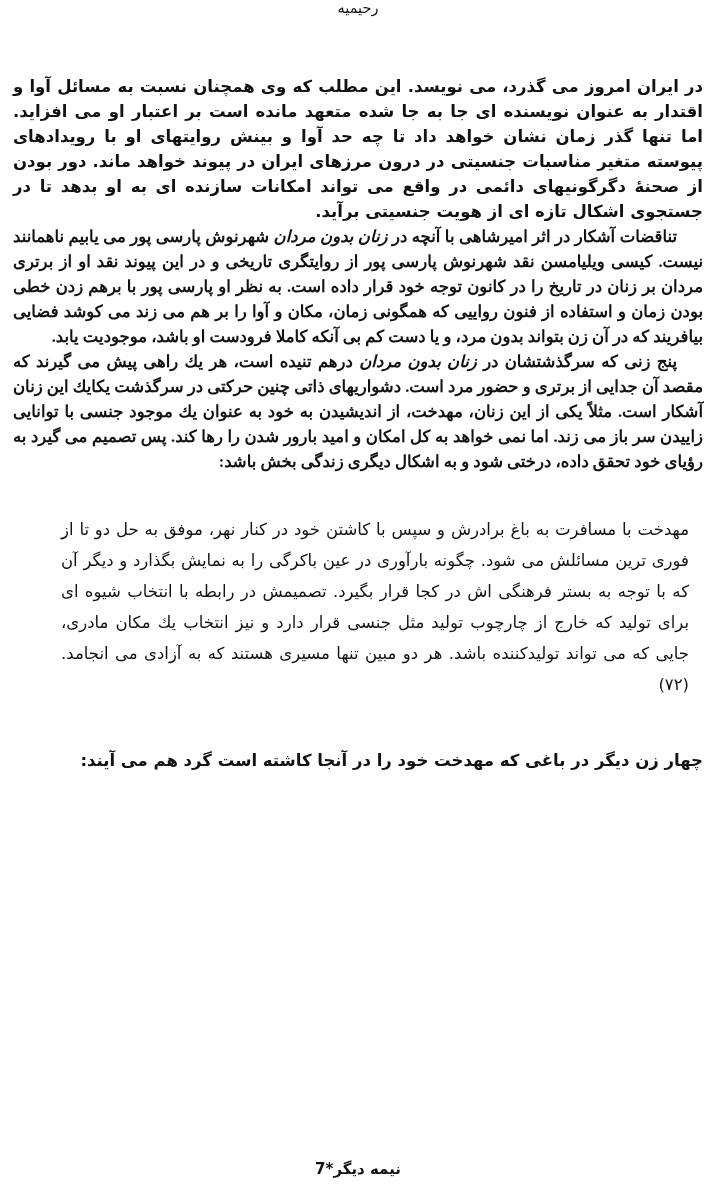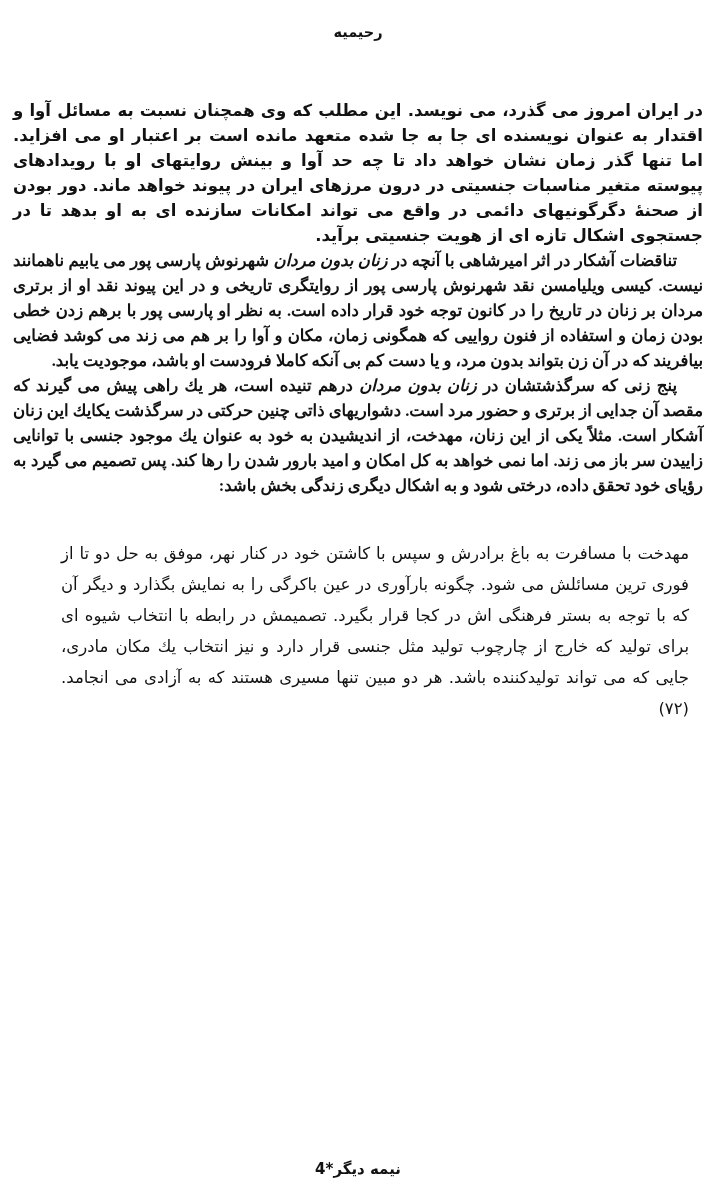--- a/index.html
+++ b/index.html
@@ -11,24 +11,23 @@
     position: relative;
     width: 716px;
     height: 1200px;
     background: #ffffff;
     overflow: hidden;
     direction: rtl;
     font-family: "DejaVu Sans", sans-serif;
     color: #121212;
   }
   .running-head {
-    padding-top: 24px;
     text-align: center;
     font-size: 14.5px;
-    font-weight: bold;
+    font-weight: normal;
     letter-spacing: 0.5px;
   }
   .content {
     margin: 58px 13px 0 13px;
     font-size: 16.5px;
     font-weight: bold;
     line-height: 25px;
     text-align: justify;
     text-justify: inter-word;
   }
@@ -72,18 +71,19 @@
   <div class="content">
 
     <p>در ايران امروز می گذرد، می نويسد. اين مطلب كه وی همچنان نسبت به مسائل آوا و اقتدار به عنوان نويسنده ای جا به جا شده متعهد مانده است بر اعتبار او می افزايد. اما تنها گذر زمان نشان خواهد داد تا چه حد آوا و بينش روايتهای او با رويدادهای پيوسته متغير مناسبات جنسيتی در درون مرزهای ايران در پيوند خواهد ماند. دور بودن از صحنهٔ دگرگونيهای دائمی در واقع می تواند امكانات سازنده ای به او بدهد تا در جستجوی اشكال تازه ای از هويت جنسيتی برآيد.</p>
 
     <p class="indent"><span>تناقضات آشكار در اثر اميرشاهی با آنچه در </span><span class="book-title">زنان بدون مردان</span><span> شهرنوش پارسی پور می يابيم ناهمانند نيست. كيسی ويليامسن نقد شهرنوش پارسی پور از روايتگری تاريخی و در اين پيوند نقد او از برتری مردان بر زنان در تاريخ را در كانون توجه خود قرار داده است. به نظر او پارسی پور با برهم زدن خطی بودن زمان و استفاده از فنون روايیی كه همگونی زمان، مكان و آوا را بر هم می زند می كوشد فضايی بيافريند كه در آن زن بتواند بدون مرد، و يا دست كم بی آنكه كاملا فرودست او باشد، موجوديت يابد.</span></p>
 
     <p class="indent"><span>پنج زنی كه سرگذشتشان در </span><span class="book-title">زنان بدون مردان</span><span> درهم تنيده است، هر يك راهی پيش می گيرند كه مقصد آن جدايی از برتری و حضور مرد است. دشواريهای ذاتی چنين حركتی در سرگذشت يكايك اين زنان آشكار است. مثلاً يكی از اين زنان، مهدخت، از انديشيدن به خود به عنوان يك موجود جنسی با توانايی زاييدن سر باز می زند. اما نمی خواهد به كل امكان و اميد بارور شدن را رها كند. پس تصميم می گيرد به رؤيای خود تحقق داده، درختی شود و به اشكال ديگری زندگی بخش باشد:</span></p>
 
     <blockquote class="quote-block">مهدخت با مسافرت به باغ برادرش و سپس با كاشتن خود در كنار نهر، موفق به حل دو تا از فوری ترين مسائلش می شود. چگونه بارآوری در عين باكرگی را به نمايش بگذارد و ديگر آن كه با توجه به بستر فرهنگی اش در كجا قرار بگيرد. تصميمش در رابطه با انتخاب شيوه ای برای توليد كه خارج از چارچوب توليد مثل جنسی قرار دارد و نيز انتخاب يك مكان مادری، جايی كه می تواند توليدكننده باشد. هر دو مبين تنها مسيری هستند كه به آزادی می انجامد.(٧٢)</blockquote>
 
+    <p class="closing-line">چهار زن ديگر در باغی كه مهدخت خود را در آنجا كاشته است گرد هم می آيند:</p>
 
   </div>
 
-  <div class="page-footer">نيمه ديگر*4</div>
+  <div class="page-footer">نيمه ديگر*7</div>
 
 </div>
 
 </body></html>

